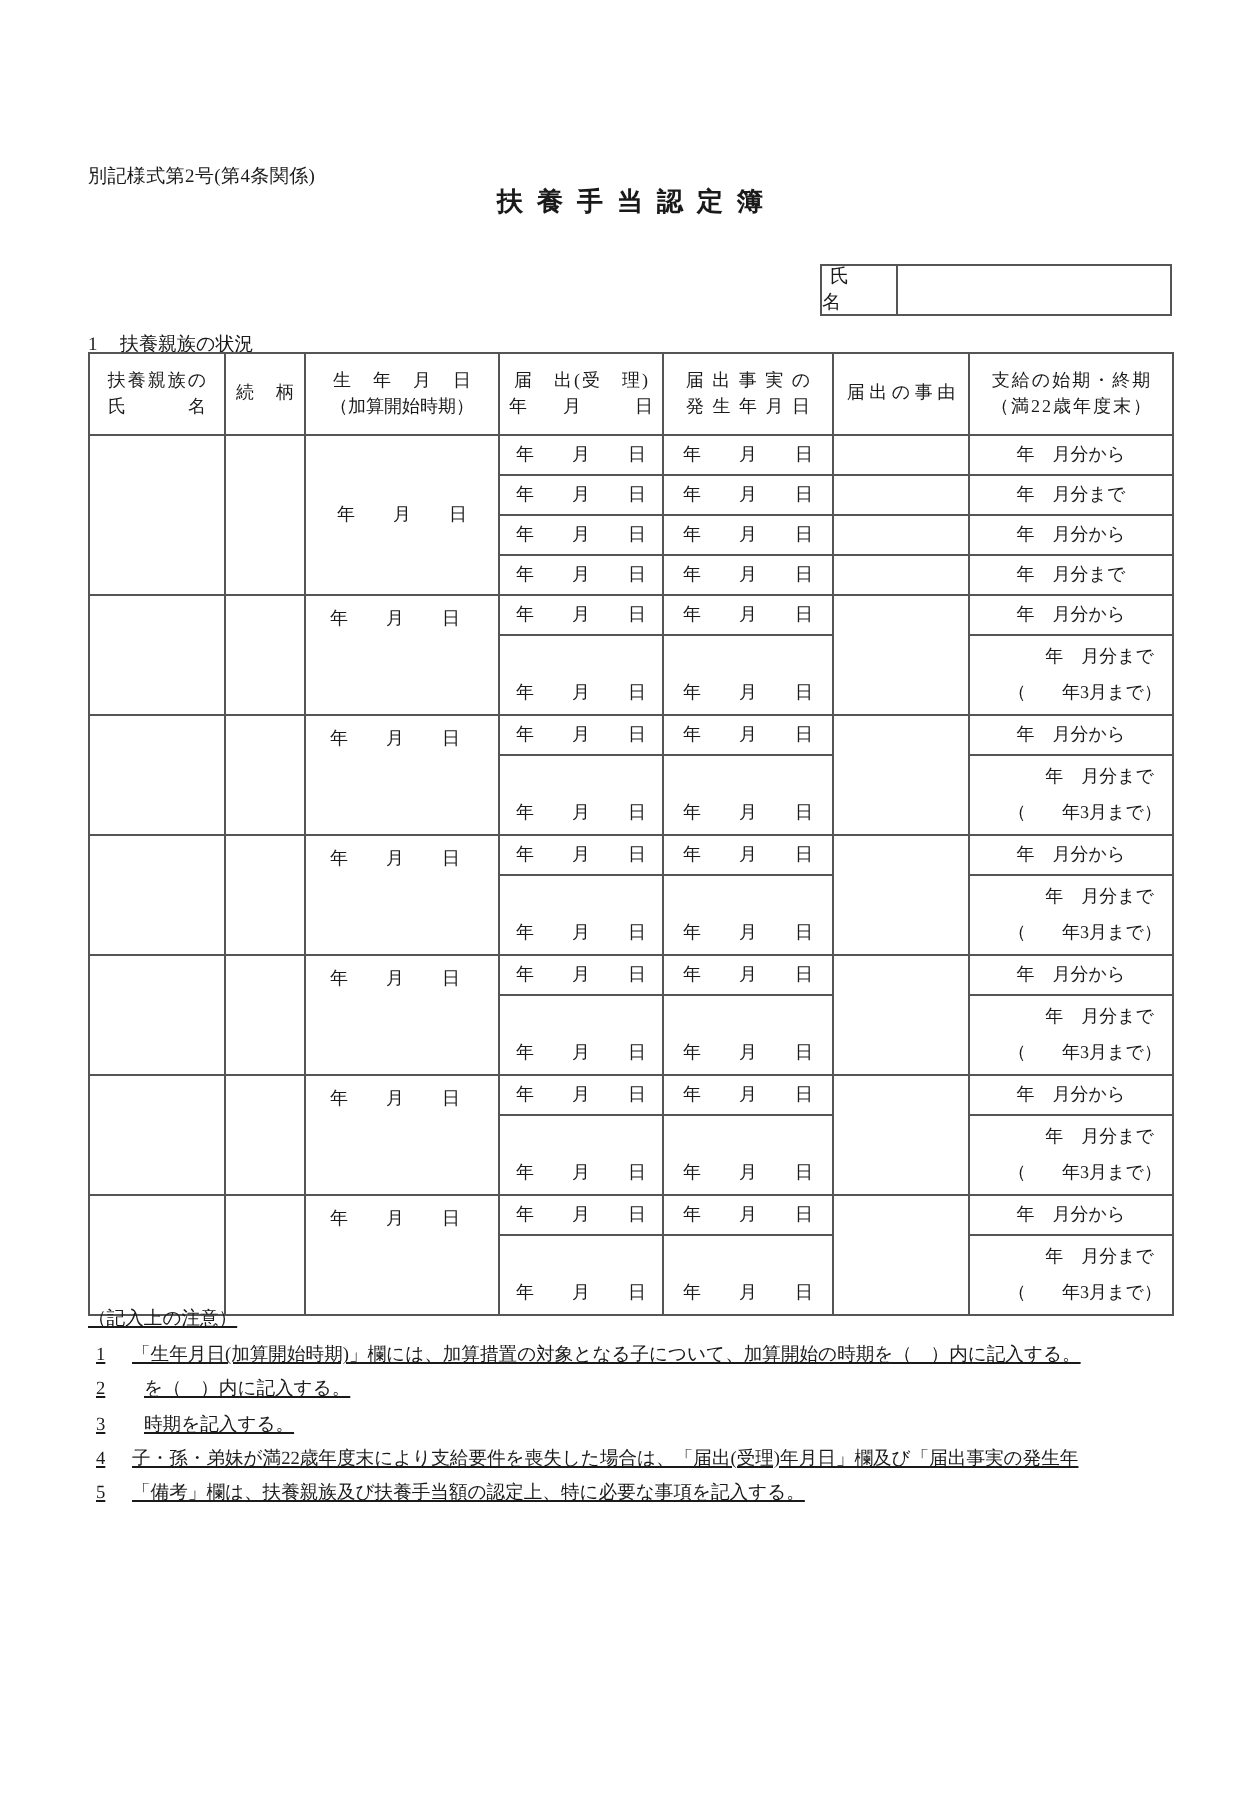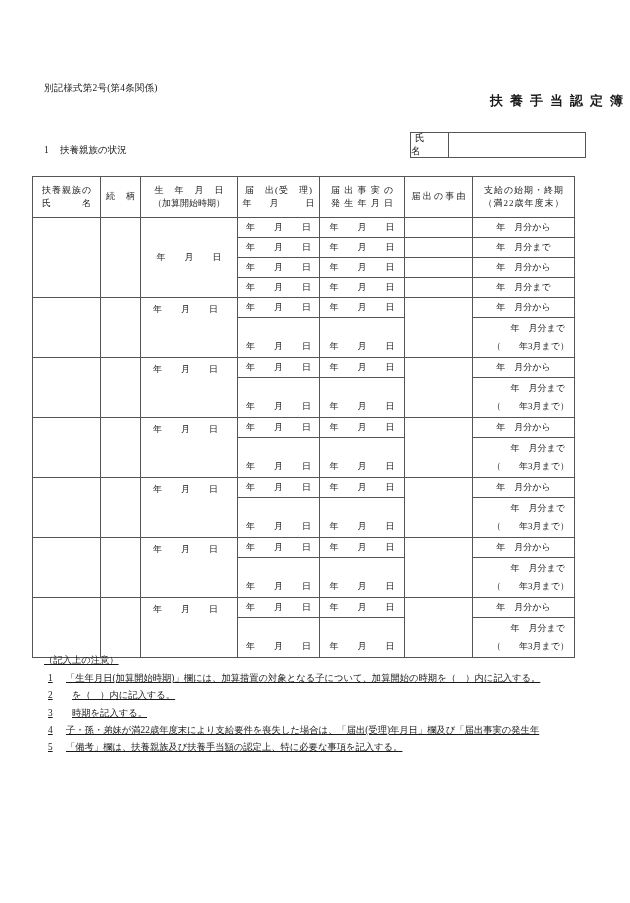--- a/index.html
+++ b/index.html
@@ -12,47 +12,47 @@
     overflow:hidden;
   }
   .page{position:absolute;left:0;top:0;width:630px;height:748px;}
 
   .form-no{
     position:absolute;left:44px;top:82px;
     font-size:9.5px;letter-spacing:.2px;white-space:nowrap;
   }
   .doc-title{
     position:absolute;left:0;top:92px;width:630px;
-    text-align:right;font-size:13px;font-weight:bold;
+    text-align:center;font-size:13px;font-weight:bold;
     letter-spacing:7px;text-indent:7px;white-space:nowrap;
   }
 
   .name-box{
     position:absolute;left:410px;top:132px;
     width:176px;height:26px;
     border:1px solid #555;
     display:flex;align-items:stretch;
     box-sizing:border-box;
   }
   .name-label{
     width:38px;border-right:1px solid #555;
     display:flex;align-items:center;justify-content:center;
     font-size:9.5px;letter-spacing:4px;text-indent:4px;
     box-sizing:border-box;
   }
   .name-value{flex:1;display:flex;align-items:center;padding-left:5px;font-size:10px;}
 
   .section-title{
-    position:absolute;left:44px;top:144px;
+    position:absolute;left:44px;top:166px;
     font-size:9.5px;white-space:nowrap;
   }
   .section-title .num{display:inline-block;width:16px;}
 
   table.grid{
-    position:absolute;left:32px;top:176px;
+    position:absolute;left:44px;top:176px;
     width:542px;
     border-collapse:collapse;
     table-layout:fixed;
   }
   table.grid td,table.grid th{
     border:1px solid #555;
     padding:0;margin:0;
     font-weight:normal;
     font-size:9px;
     vertical-align:middle;

